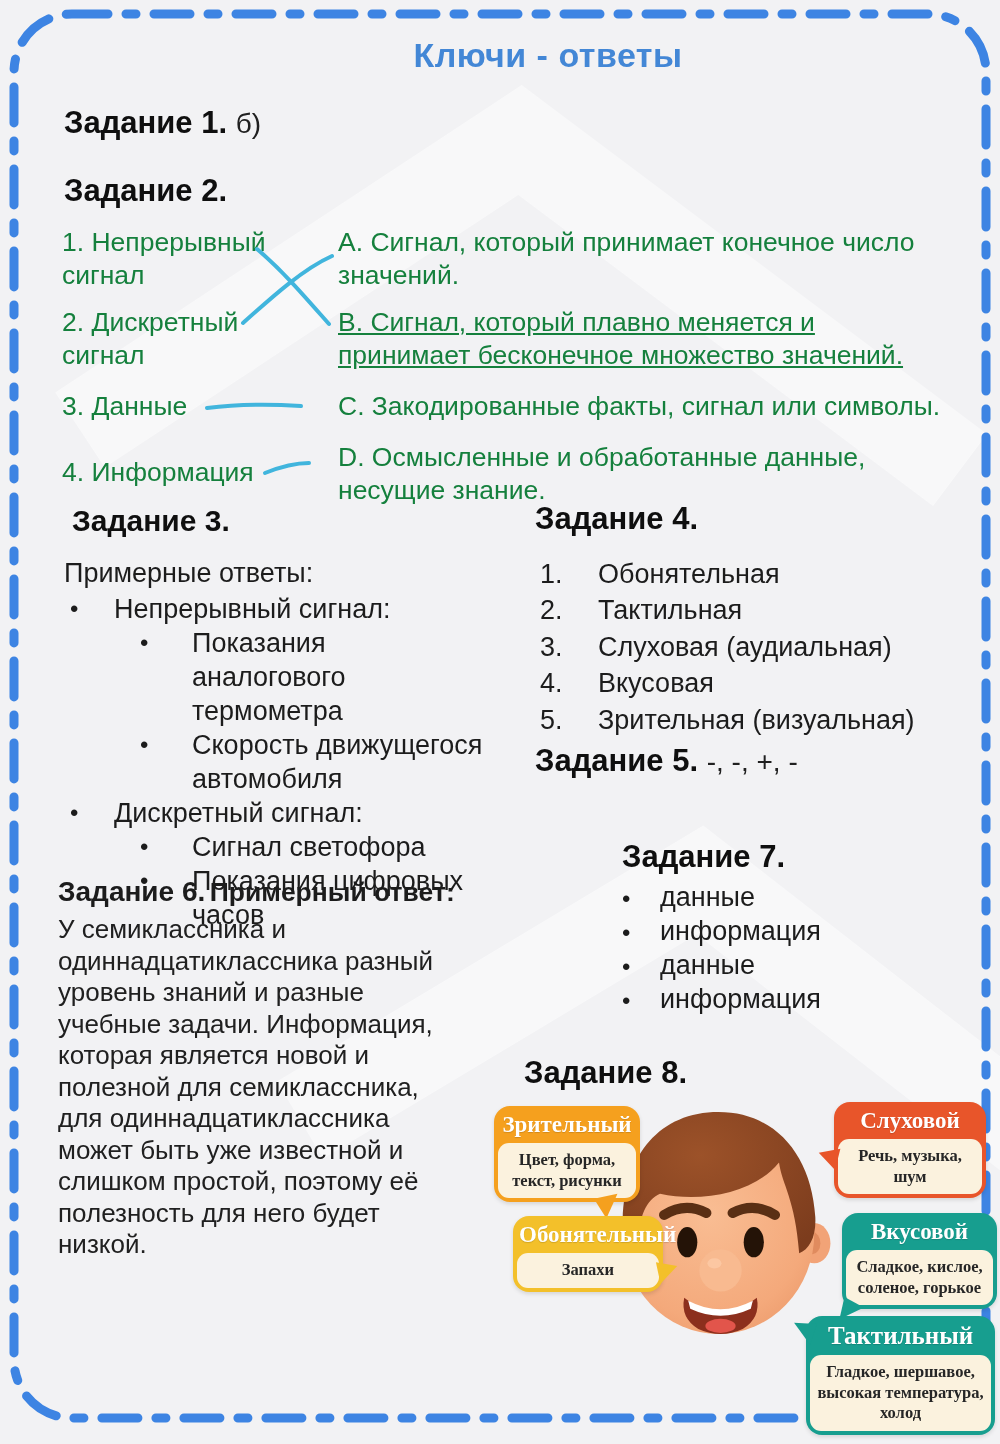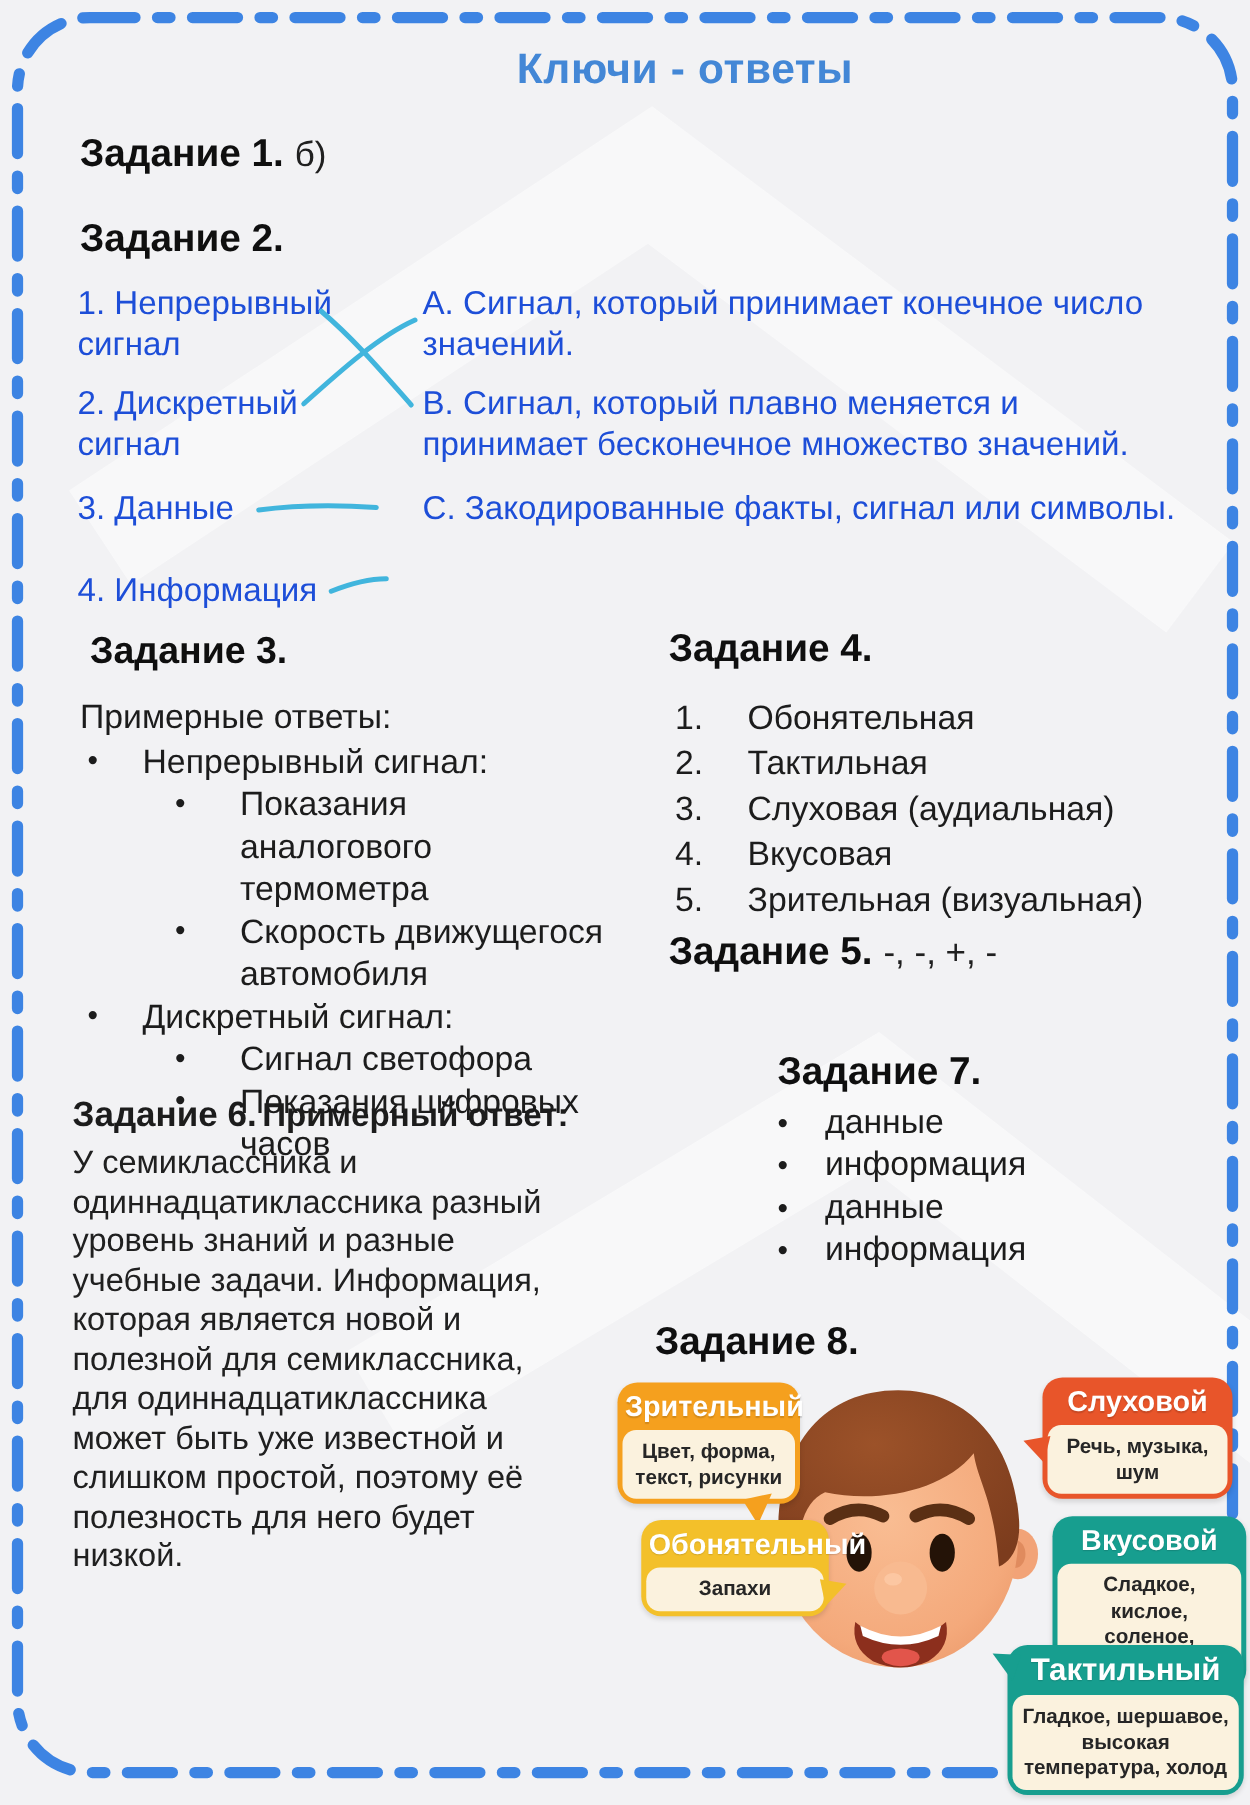--- a/index.html
+++ b/index.html
@@ -11,30 +11,30 @@
   .abs{position:absolute;}
   
   .wm{position:absolute;stroke:#ffffff;stroke-width:90;fill:none;opacity:.5;}
   
   #border-svg{position:absolute;left:0;top:0;pointer-events:none;}
   
   #page-title{left:0;top:36px;width:1000px;text-align:center;
     font-size:34px;font-weight:700;color:#4387d6;letter-spacing:.5px;padding-left:48px;}
   
   .h{font-weight:700;color:#0f0f0f;font-size:31px;line-height:1.1;}
-  .body-t{font-size:26.5px;line-height:33px;color:#1d4ed8;}
+  .body-t{font-size:26.5px;line-height:33px;color:#15803d;}
   
   #task1{left:64px;top:106px;}
   #task2{left:64px;top:174px;}
   .ans{font-weight:400;font-size:28px;color:#202020;}
   
   .m-left{left:62px;width:255px;}
   .m-right{left:338px;width:615px;}
   #ml0{top:226px;} #ml1{top:306px;} #ml2{top:390px;} #ml3{top:456px;}
-  #mr0{top:226px;} #mr1{top:306px;} #mr2{top:390px;} #mr3{top:441px;}
+  #mr0{top:226px;} #mr1{top:306px;text-decoration:underline;} #mr2{top:390px;} #mr3{top:441px;}
   #connector-svg{left:0;top:0;pointer-events:none;}
   
   #task3-h{left:72px;top:504px;font-size:30px;}
   #task3-intro{left:64px;top:556px;font-size:27px;line-height:34px;}
   #task3-list{left:64px;top:592px;width:420px;font-size:27px;line-height:34px;}
   .b-row{display:flex;align-items:flex-start;}
   .b-dot{width:14px;flex:0 0 14px;margin-right:30px;margin-left:6px;font-size:24px;line-height:34px;}
   .b-l2 .b-dot{margin-left:76px;margin-right:38px;}
   .b-txt{flex:1;}
   
@@ -49,21 +49,21 @@
   #task6 .h6{font-size:28px;font-weight:700;}
   #task6 .h6b{font-size:26.5px;font-weight:700;}
   #task6-p{margin-top:6px;width:400px;font-size:26px;line-height:31.5px;color:#202020;}
   
   #task7-h{left:622px;top:840px;}
   #task7-list{left:616px;top:882px;font-size:27px;line-height:31.5px;}
   #task7-list .b-dot{margin-right:24px;}
   
   #task8-h{left:524px;top:1056px;}
   
-  .callout{position:absolute;border-radius:16px;padding:3px 4px 4px;box-shadow:0 2px 4px rgba(0,0,0,.12);}
+  .callout{position:absolute;border-radius:16px;padding:3px 4px 4px;box-shadow:0 2px 4px rgba(0,0,0,.12);font-family:Liberation Serif, serif;}
   .co-header{color:#fff;font-weight:700;text-align:center;font-size:23px;padding:3px 2px 5px;
     text-shadow:0 1px 1px rgba(0,0,0,.15);}
   .co-body{background:#fbf2de;border-radius:11px;text-align:center;font-weight:700;
     font-size:16.5px;color:#262626;padding:7px 5px;line-height:1.25;}
   .co-orange{background:#f5a01e;}
   .co-yellow{background:#f3c02a;margin-left:24px;}
   .co-red{background:#e8552a;}
   .co-teal{background:#179e8f;}
   .co-tail{position:absolute;width:0;height:0;}
   #co-visual{left:494px;top:1106px;width:138px;}
@@ -109,20 +109,21 @@
   <div id="task2" class="abs h">Задание 2.</div>
 
   <div id="ml0" class="abs body-t m-left">1. Непрерывный сигнал</div>
   <div id="ml1" class="abs body-t m-left">2. Дискретный сигнал</div>
   <div id="ml2" class="abs body-t m-left">3. Данные</div>
   <div id="ml3" class="abs body-t m-left">4. Информация</div>
 
   <div id="mr0" class="abs body-t m-right">А. Сигнал, который принимает конечное число значений.</div>
   <div id="mr1" class="abs body-t m-right">В. Сигнал, который плавно меняется и принимает бесконечное множество значений.</div>
   <div id="mr2" class="abs body-t m-right">С. Закодированные факты, сигнал или символы.</div>
+  <div id="mr3" class="abs body-t m-right">D. Осмысленные и обработанные данные, несущие знание.</div>
 
   <svg id="connector-svg" class="abs" width="1000" height="1444" viewBox="0 0 1000 1444">
     <g fill="none" stroke="#41b5dd" stroke-width="4" stroke-linecap="round">
       <path d="M257,249 C284,272 306,298 329,324"></path>
       <path d="M243,323 C272,297 303,269 332,256"></path>
       <path d="M207,408 C238,404 272,404 301,406"></path>
       <path d="M265,473 C280,467 295,463 309,463"></path>
     </g>
   </svg>
 

